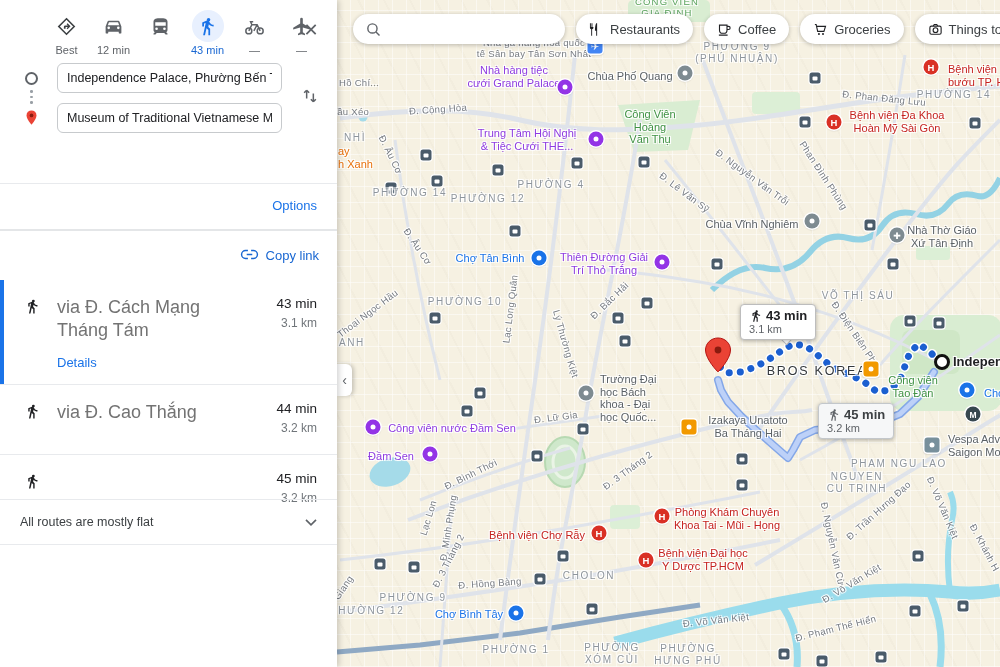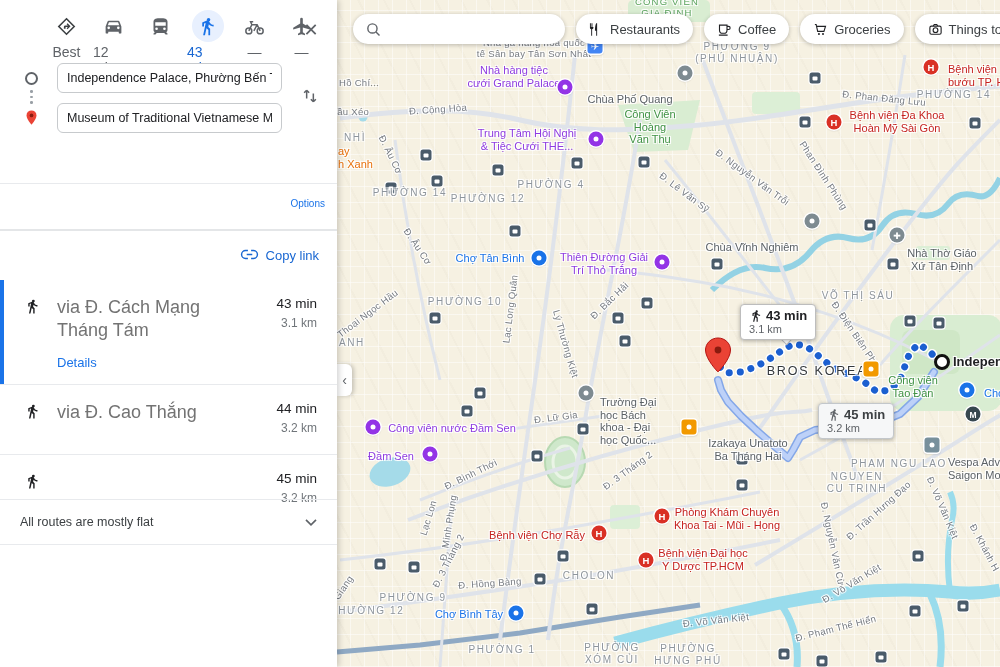--- a/index.html
+++ b/index.html
@@ -13,21 +13,21 @@
     #f6f1e2;}
   .map svg.base{position:absolute;inset:0;}
   .maplabel{position:absolute;transform:translate(-50%,-50%);text-align:center;white-space:nowrap;line-height:1.15;
     text-shadow:-1px -1px 0 rgba(255,255,255,.95),1px -1px 0 rgba(255,255,255,.95),-1px 1px 0 rgba(255,255,255,.95),1px 1px 0 rgba(255,255,255,.95),0 0 3px #fff;z-index:3;}
   .maplabel.left{transform:translate(0,-50%);text-align:left;}
   .lt-area{color:#8e959c;font-size:10px;letter-spacing:1.6px;font-weight:400;}
   .lt-street{color:#767b82;font-size:9.5px;letter-spacing:.3px;}
   .lt-poi-purple{color:#8e3be0;font-size:11px;}
   .lt-poi-blue{color:#1a73e8;font-size:11px;}
   .lt-poi-red{color:#c5221f;font-size:11px;}
-  .lt-poi-gray{color:#5b6166;font-size:11px;margin-top:23px;}
+  .lt-poi-gray{color:#5b6166;font-size:11px;}
   .lt-poi-dark{color:#33373b;font-size:12.5px;letter-spacing:1.8px;}
   .lt-park{color:#3f9143;font-size:11px;}
   .lt-park-area{color:#59a25c;font-size:9.5px;letter-spacing:1.2px;}
   .lt-shop{color:#e8710a;font-size:11px;}
 
   .poiicon{position:absolute;transform:translate(-50%,-50%);width:15px;height:15px;border-radius:50%;
     display:flex;align-items:center;justify-content:center;color:#fff;font-size:9px;font-weight:bold;
     box-shadow:0 0 0 1.5px #fff,0 1px 2px rgba(0,0,0,.3);z-index:4;}
   .pk-purple{background:#9334e6;}
   .pk-blue-cart{background:#1a73e8;}
@@ -70,37 +70,37 @@
     box-shadow:2px 0 4px rgba(0,0,0,.2);z-index:7;display:flex;align-items:center;justify-content:center;
     color:#5f6368;font-size:14px;cursor:pointer;}
 
   
   .panel{position:absolute;left:0;top:0;width:337px;height:667px;background:#fff;z-index:10;
     box-shadow:2px 0 6px rgba(0,0,0,.18);}
   .modes{position:absolute;top:10px;left:46px;display:flex;gap:6px;}
   .mode{width:41px;display:flex;flex-direction:column;align-items:center;gap:2px;cursor:pointer;}
   .mode .micwrap{width:32px;height:32px;border-radius:50%;display:flex;align-items:center;justify-content:center;color:#5f6368;}
   .mode.sel .micwrap{background:#e8f0fe;color:#1a73e8;}
-  .mode .mcap{font-size:14px;color:#5f6368;height:13px;}
+  .mode .mcap{font-size:11px;color:#5f6368;height:13px;}
   .mode.sel .mcap{color:#1967d2;}
   .mode:first-child .micwrap{color:#3c4043;}
   .closex{position:absolute;top:16px;right:12px;width:28px;height:28px;border:0;background:transparent;color:#5f6368;
     font-size:18px;cursor:pointer;line-height:28px;text-align:center;padding:0;}
   .origin-dot{position:absolute;left:25px;top:72px;width:9px;height:9px;border:2.5px solid #5f6368;border-radius:50%;background:#fff;}
   .raildots{position:absolute;left:30px;top:90px;display:flex;flex-direction:column;gap:3px;}
   .raildots i{width:2.5px;height:2.5px;background:#9aa0a6;border-radius:50%;}
   .dest-pin{position:absolute;left:23px;top:109px;display:flex;}
   .wpinput{position:absolute;left:57px;width:225px;height:30px;box-sizing:border-box;border:1px solid #c7cacd;border-radius:6px;
     padding:0 9px;font-size:12.5px;color:#202124;font-family:inherit;outline:none;background:#fff;white-space:nowrap;overflow:hidden;}
   .swapbtn{position:absolute;right:14px;top:84px;width:26px;height:26px;border:0;background:transparent;color:#5f6368;cursor:pointer;padding:0;}
   .adddest{position:absolute;left:0;top:143px;width:100%;height:28px;display:flex;align-items:center;cursor:pointer;}
   .adddest .aic{margin-left:22px;color:#3c4043;display:flex;}
   .adddest span{margin-left:17px;font-size:13px;color:#3c4043;}
   .optrow{position:absolute;top:183px;left:0;width:100%;height:45px;border-top:1px solid #e8eaed;box-sizing:border-box;}
-  .optrow a{position:absolute;right:12px;top:14px;font-size:10px;color:#1a73e8;text-decoration:none;cursor:pointer;}
+  .optrow a{position:absolute;right:20px;top:14px;font-size:13px;color:#1a73e8;text-decoration:none;cursor:pointer;}
   .sendrow{position:absolute;top:229px;left:0;width:100%;height:51px;border-top:2px solid #e4e6e8;box-sizing:border-box;
     display:flex;align-items:center;}
   .sendrow .lnk{display:flex;align-items:center;gap:9px;color:#1967d2;font-size:13px;cursor:pointer;}
   .sendrow .send{margin-left:22px;}
   .sendrow .copy{margin-left:auto;margin-right:18px;gap:7px;}
   .routes{position:absolute;top:280px;left:0;width:100%;}
   .route{position:relative;border-top:1px solid #e8eaed;padding:16px 18px 14px 57px;box-sizing:border-box;cursor:pointer;min-height:70px;}
   .route:first-child{border-top:0;}
   .route.sel::before{content:"";position:absolute;left:0;top:0;bottom:0;width:4px;background:#1a73e8;}
   .route .wic{position:absolute;left:24px;top:18px;color:#202124;}
@@ -217,21 +217,21 @@
         </div>
         <div class="maplabel lt-area" style="left: 589px; top: 576px;">
           <div>CHOLON</div>
         </div>
         <div class="maplabel lt-area" style="left: 413px; top: 598px;">
           <div>PHƯỜNG 9</div>
         </div>
         <div class="maplabel lt-area left" style="left: 330px; top: 611px;">
           <div>PHƯỜNG 12</div>
         </div>
-        <div class="maplabel lt-area" style="left: 502px; top: 650px;">
+        <div class="maplabel lt-area" style="left: 516px; top: 650px;">
           <div>PHƯỜNG 1</div>
         </div>
         <div class="maplabel lt-area" style="left: 612px; top: 653px;">
           <div>PHƯỜNG</div>
           <div>XÓM CỦI</div>
         </div>
         <div class="maplabel lt-area" style="left: 688px; top: 654px;">
           <div>PHƯỜNG</div>
           <div>HƯNG PHÚ</div>
         </div>

